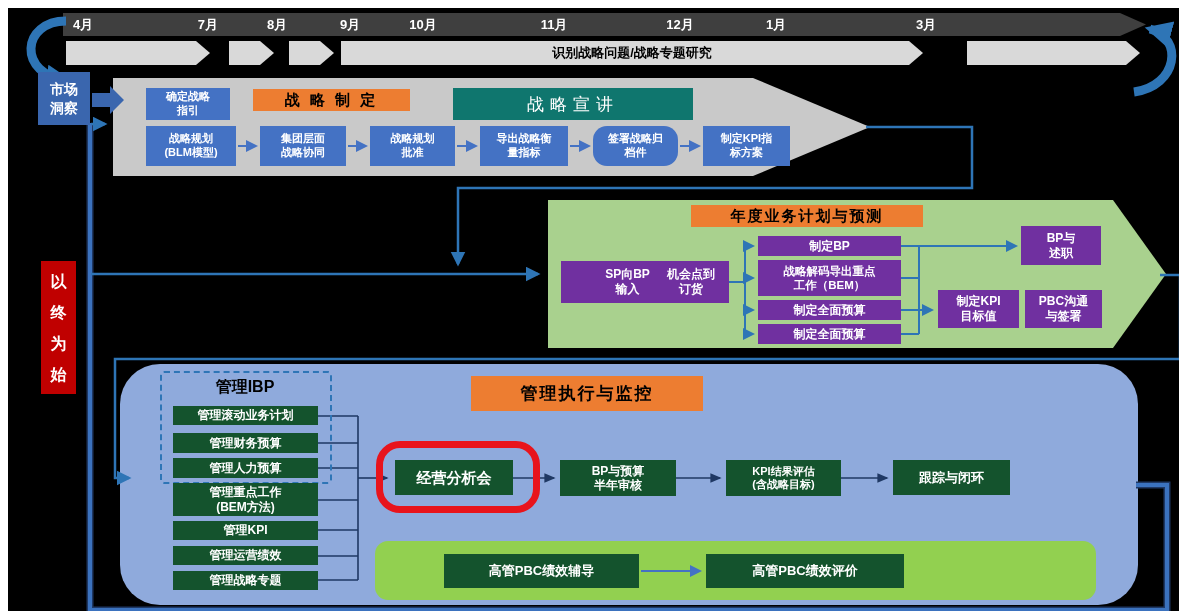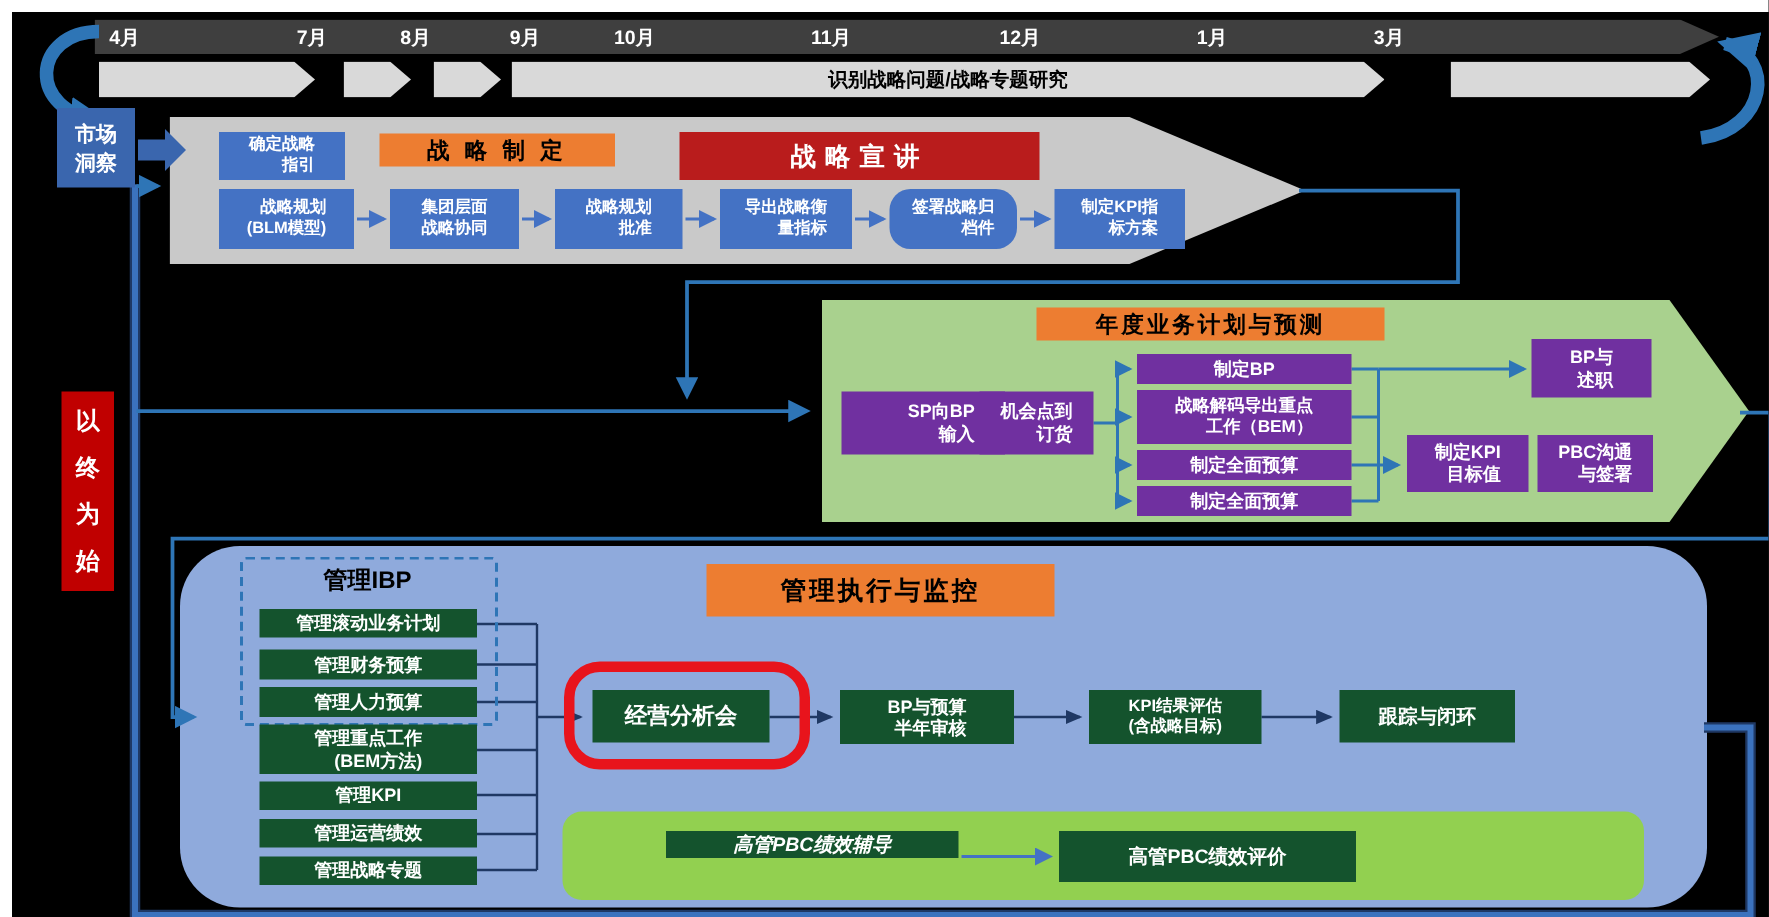--- a/index.html
+++ b/index.html
@@ -1,59 +1,59 @@
 <!DOCTYPE html>
 <html><head>
 <meta charset="utf-8">
 <style>
   html,body{margin:0;padding:0;background:#222;}
   #canvas{position:relative;width:1175px;height:607px;background:#000;border:8px solid #ffffff;
           font-family:"Liberation Sans","DejaVu Sans",sans-serif;overflow:hidden;}
   .abs{position:absolute;}
-  .flexc{display:flex;align-items:center;justify-content:center;text-align:right;}
+  .flexc{display:flex;align-items:center;justify-content:center;text-align:center;}
   .pre{white-space:pre-line;}
   
   .z1{z-index:1}.z2{z-index:2}.z3{z-index:3}.z4{z-index:4}
   
   .tbar{background:#3F3F3F;clip-path:polygon(0 0,1057px 0,100% 50%,1057px 100%,0 100%);}
   .month{color:#fff;font-weight:bold;font-size:13px;line-height:23px;text-align:center;}
   .garrow{background:#D9D9D9;clip-path:polygon(0 0,calc(100% - 14px) 0,100% 50%,calc(100% - 14px) 100%,0 100%);}
   .garrow-lbl{color:#000;font-weight:bold;font-size:13px;}
   
   .gray-region{background:#C9C9C9;clip-path:polygon(0 0,640px 0,100% 50%,640px 100%,0 100%);}
   .green-region{background:#A9D18E;clip-path:polygon(0 0,565px 0,100% 50%,565px 100%,0 100%);}
   .blue-region{background:#8FAADC;border-radius:40px;}
   .pbc-bar{background:#92D050;border-radius:13px;}
   
   .bbox{background:#4472C4;color:#fff;font-weight:bold;font-size:11px;line-height:1.25;}
   .pbox{background:#7030A0;color:#fff;font-weight:bold;font-size:12px;line-height:1.25;}
   .gbox{background:#14532d;color:#fff;font-weight:bold;font-size:12px;line-height:1.2;}
   .olabel{background:#ED7D31;color:#000;font-weight:bold;}
-  .blabel{background:#b91c1c;color:#fff;font-weight:bold;}
+  .blabel{background:#0f766e;color:#fff;font-weight:normal;}
   .mi-box{background:#3A66AE;color:#fff;font-weight:bold;font-size:14px;line-height:1.3;}
   .red-box{background:#C00000;color:#fff;font-weight:bold;font-size:16px;line-height:31px;}
   .dashed-box{border:2px dashed #2E75B6;border-radius:4px;background:transparent;}
   .ibp-title{color:#000;font-weight:bold;font-size:16px;}
   .red-ring{border:7px solid #E8141C;border-radius:24px;background:transparent;}
   svg{position:absolute;left:0;top:0;}
 </style>
 </head>
 <body>
 
 <div id="canvas">
 
   <div class="abs tbar z1" style="left:55px;top:5px;width:1083px;height:23px;"></div>
   <div class="abs month z2" style="left:53px;top:5px;width:44px;">4月</div>
   <div class="abs month z2" style="left:166px;top:5px;width:44px;text-align:right;">7月</div>
   <div class="abs month z2" style="left:247px;top:5px;width:44px;">8月</div>
   <div class="abs month z2" style="left:320px;top:5px;width:44px;">9月</div>
   <div class="abs month z2" style="left:393px;top:5px;width:44px;">10月</div>
   <div class="abs month z2" style="left:524px;top:5px;width:44px;text-align:center;">11月</div>
   <div class="abs month z2" style="left:650px;top:5px;width:44px;">12月</div>
-  <div class="abs month z2" style="left:778px;top:5px;width:44px;">1月</div>
+  <div class="abs month z2" style="left:746px;top:5px;width:44px;">1月</div>
   <div class="abs month z2" style="left:896px;top:5px;width:44px;">3月</div>
 
   <div class="abs garrow z1" style="left:58px;top:33px;width:144px;height:24px;"></div>
   <div class="abs garrow z1" style="left:221px;top:33px;width:45px;height:24px;"></div>
   <div class="abs garrow z1" style="left:281px;top:33px;width:45px;height:24px;"></div>
   <div class="abs garrow flexc garrow-lbl z1" style="left:333px;top:33px;width:582px;height:24px;">识别战略问题/战略专题研究</div>
   <div class="abs garrow z1" style="left:959px;top:33px;width:173px;height:24px;"></div>
 
   <div class="abs gray-region z1" style="left:105px;top:70px;width:757px;height:98px;"></div>
   <div class="abs green-region z1" style="left:540px;top:192px;width:618px;height:148px;"></div>
@@ -171,16 +171,16 @@
   <div class="abs gbox flexc pre z3" style="left:165px;top:563px;width:145px;height:19px;">管理战略专题</div>
 
   <div class="abs gbox flexc pre z3" style="left:387px;top:452px;width:118px;height:35px;font-size:15px;">经营分析会</div>
   <div class="abs gbox flexc pre z3" style="left:552px;top:452px;width:116px;height:36px;">BP与预算
 半年审核</div>
   <div class="abs gbox flexc pre z3" style="left:718px;top:452px;width:115px;height:36px;font-size:11px;">KPI结果评估
 (含战略目标)</div>
   <div class="abs gbox flexc pre z3" style="left:885px;top:452px;width:117px;height:35px;font-size:13px;">跟踪与闭环</div>
   <div class="abs red-ring z4" style="left:368px;top:433px;width:150px;height:58px;"></div>
 
-  <div class="abs gbox flexc pre z3" style="left:436px;top:546px;width:195px;height:18px;font-size:13px;font-style:italic;">高管PBC绩效辅导</div>
+  <div class="abs gbox flexc pre z3" style="left:436px;top:546px;width:195px;height:34px;font-size:13px;">高管PBC绩效辅导</div>
   <div class="abs gbox flexc pre z3" style="left:698px;top:546px;width:198px;height:34px;font-size:13px;">高管PBC绩效评价</div>
 
 </div>
 
 </body></html>

